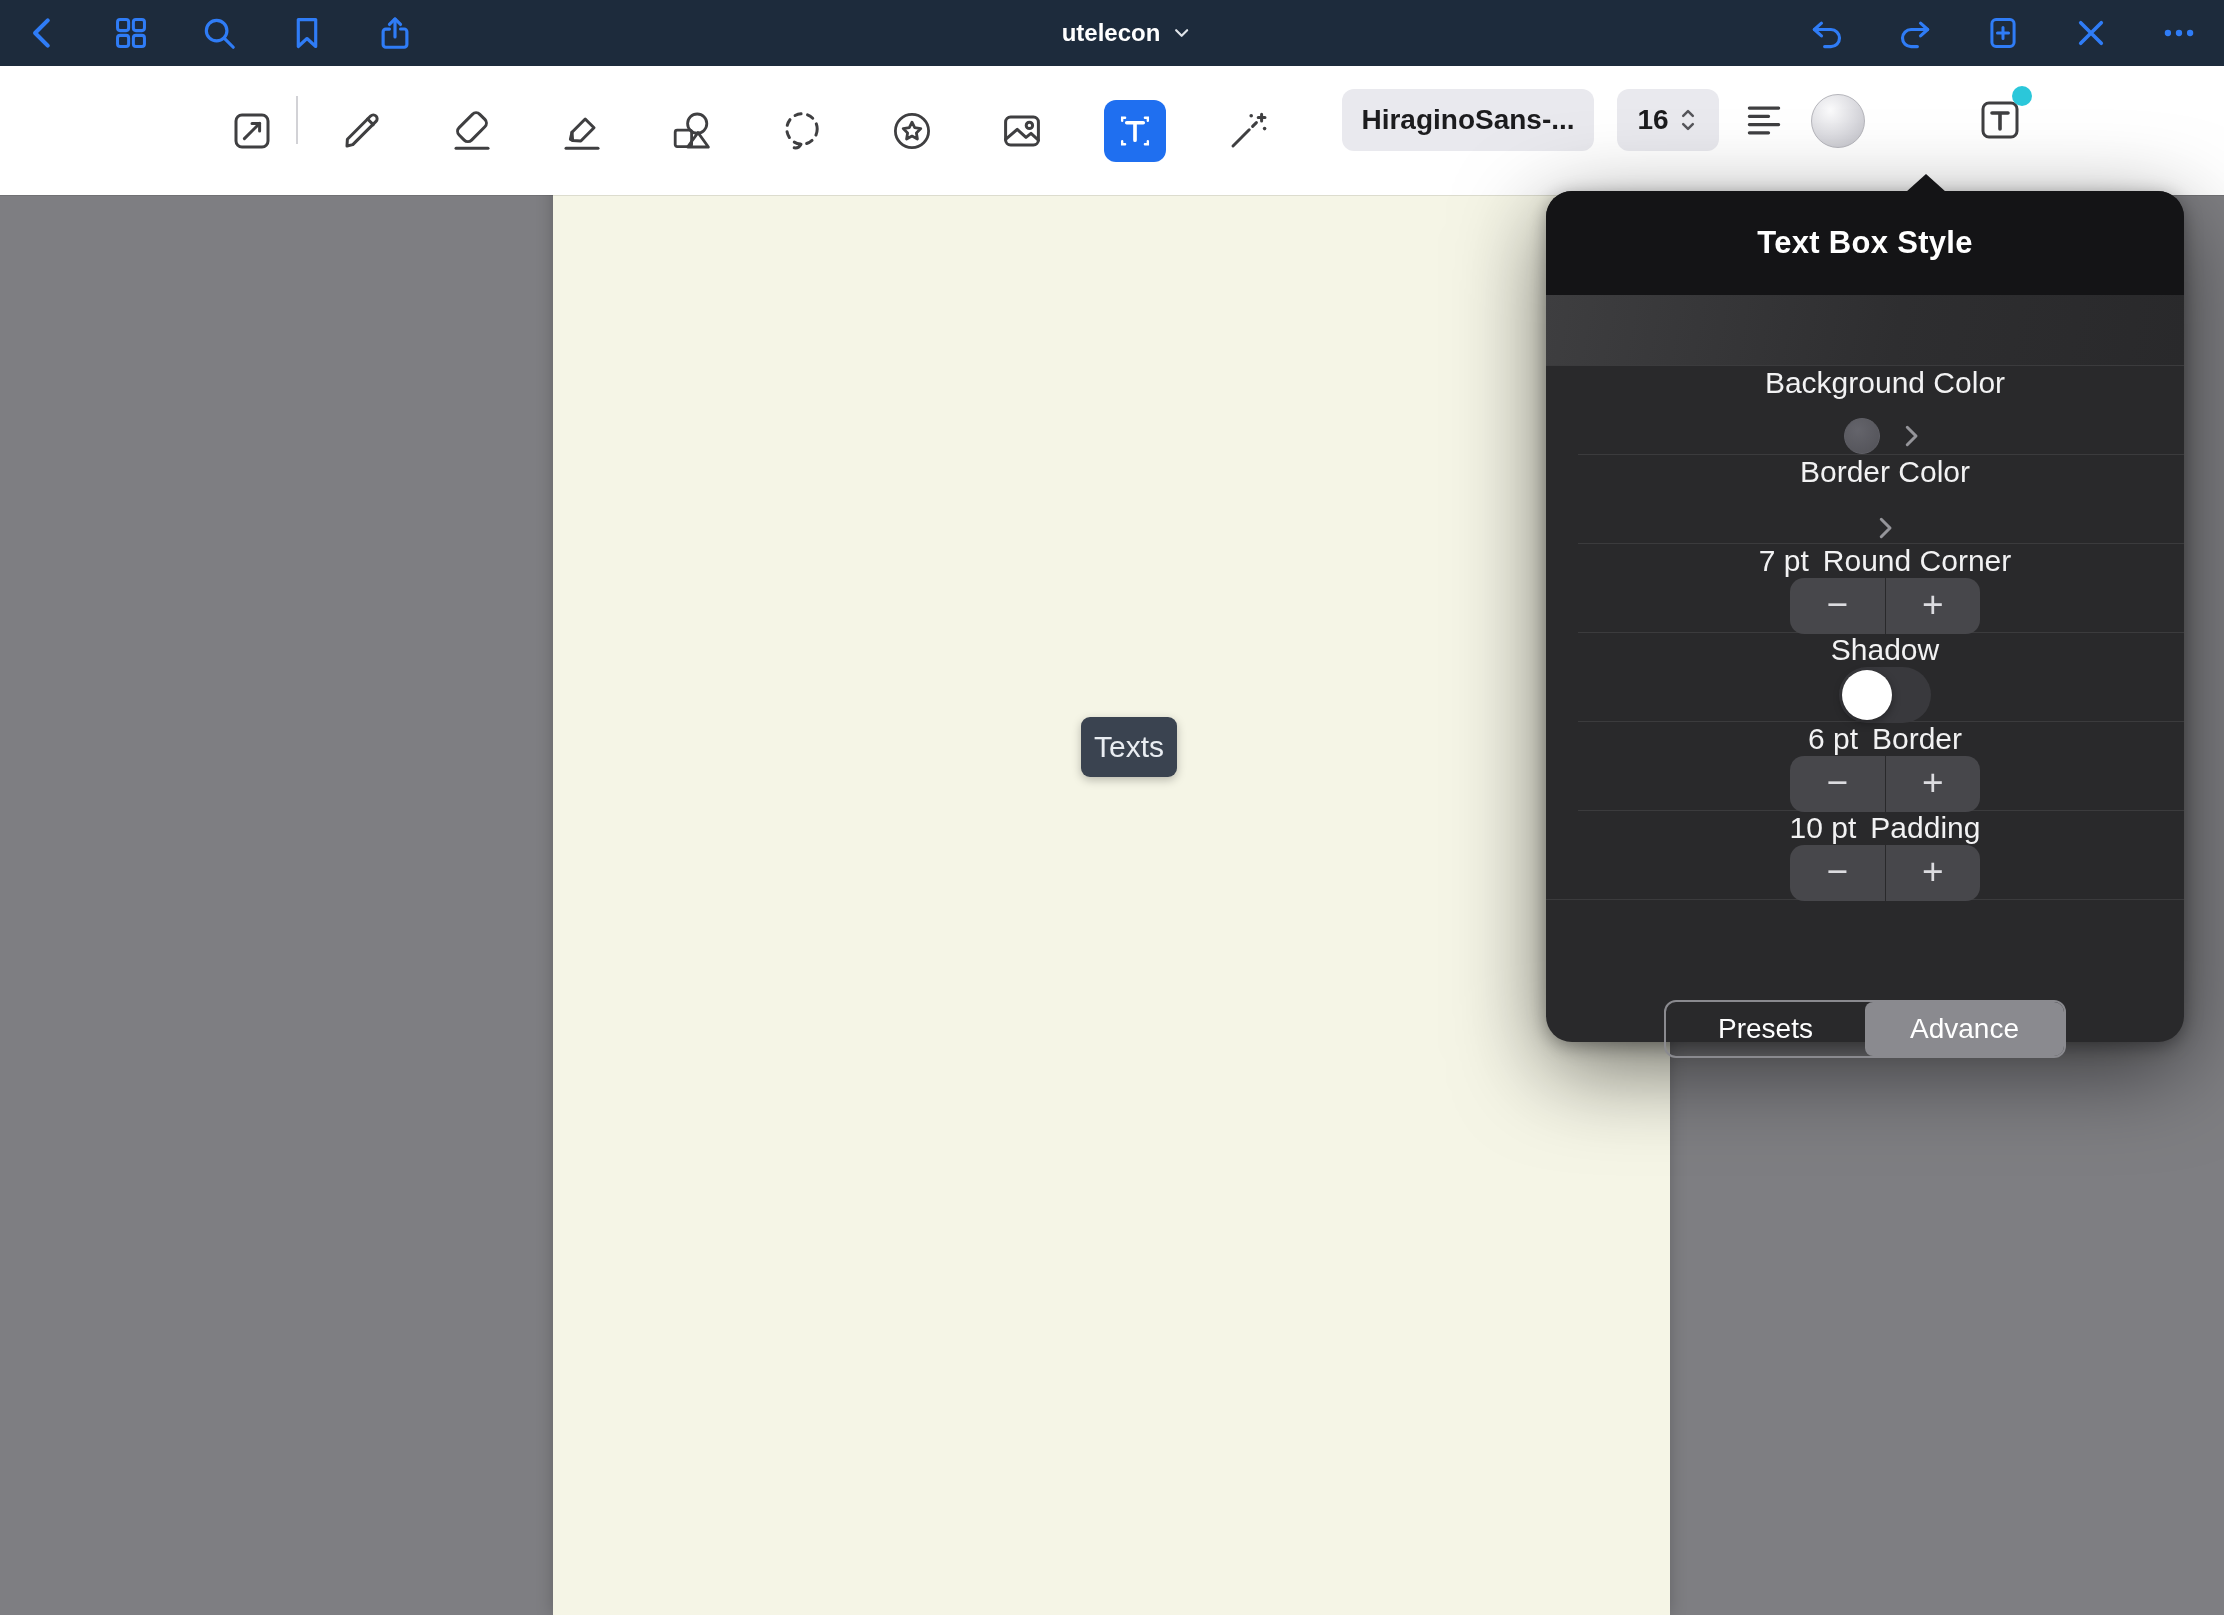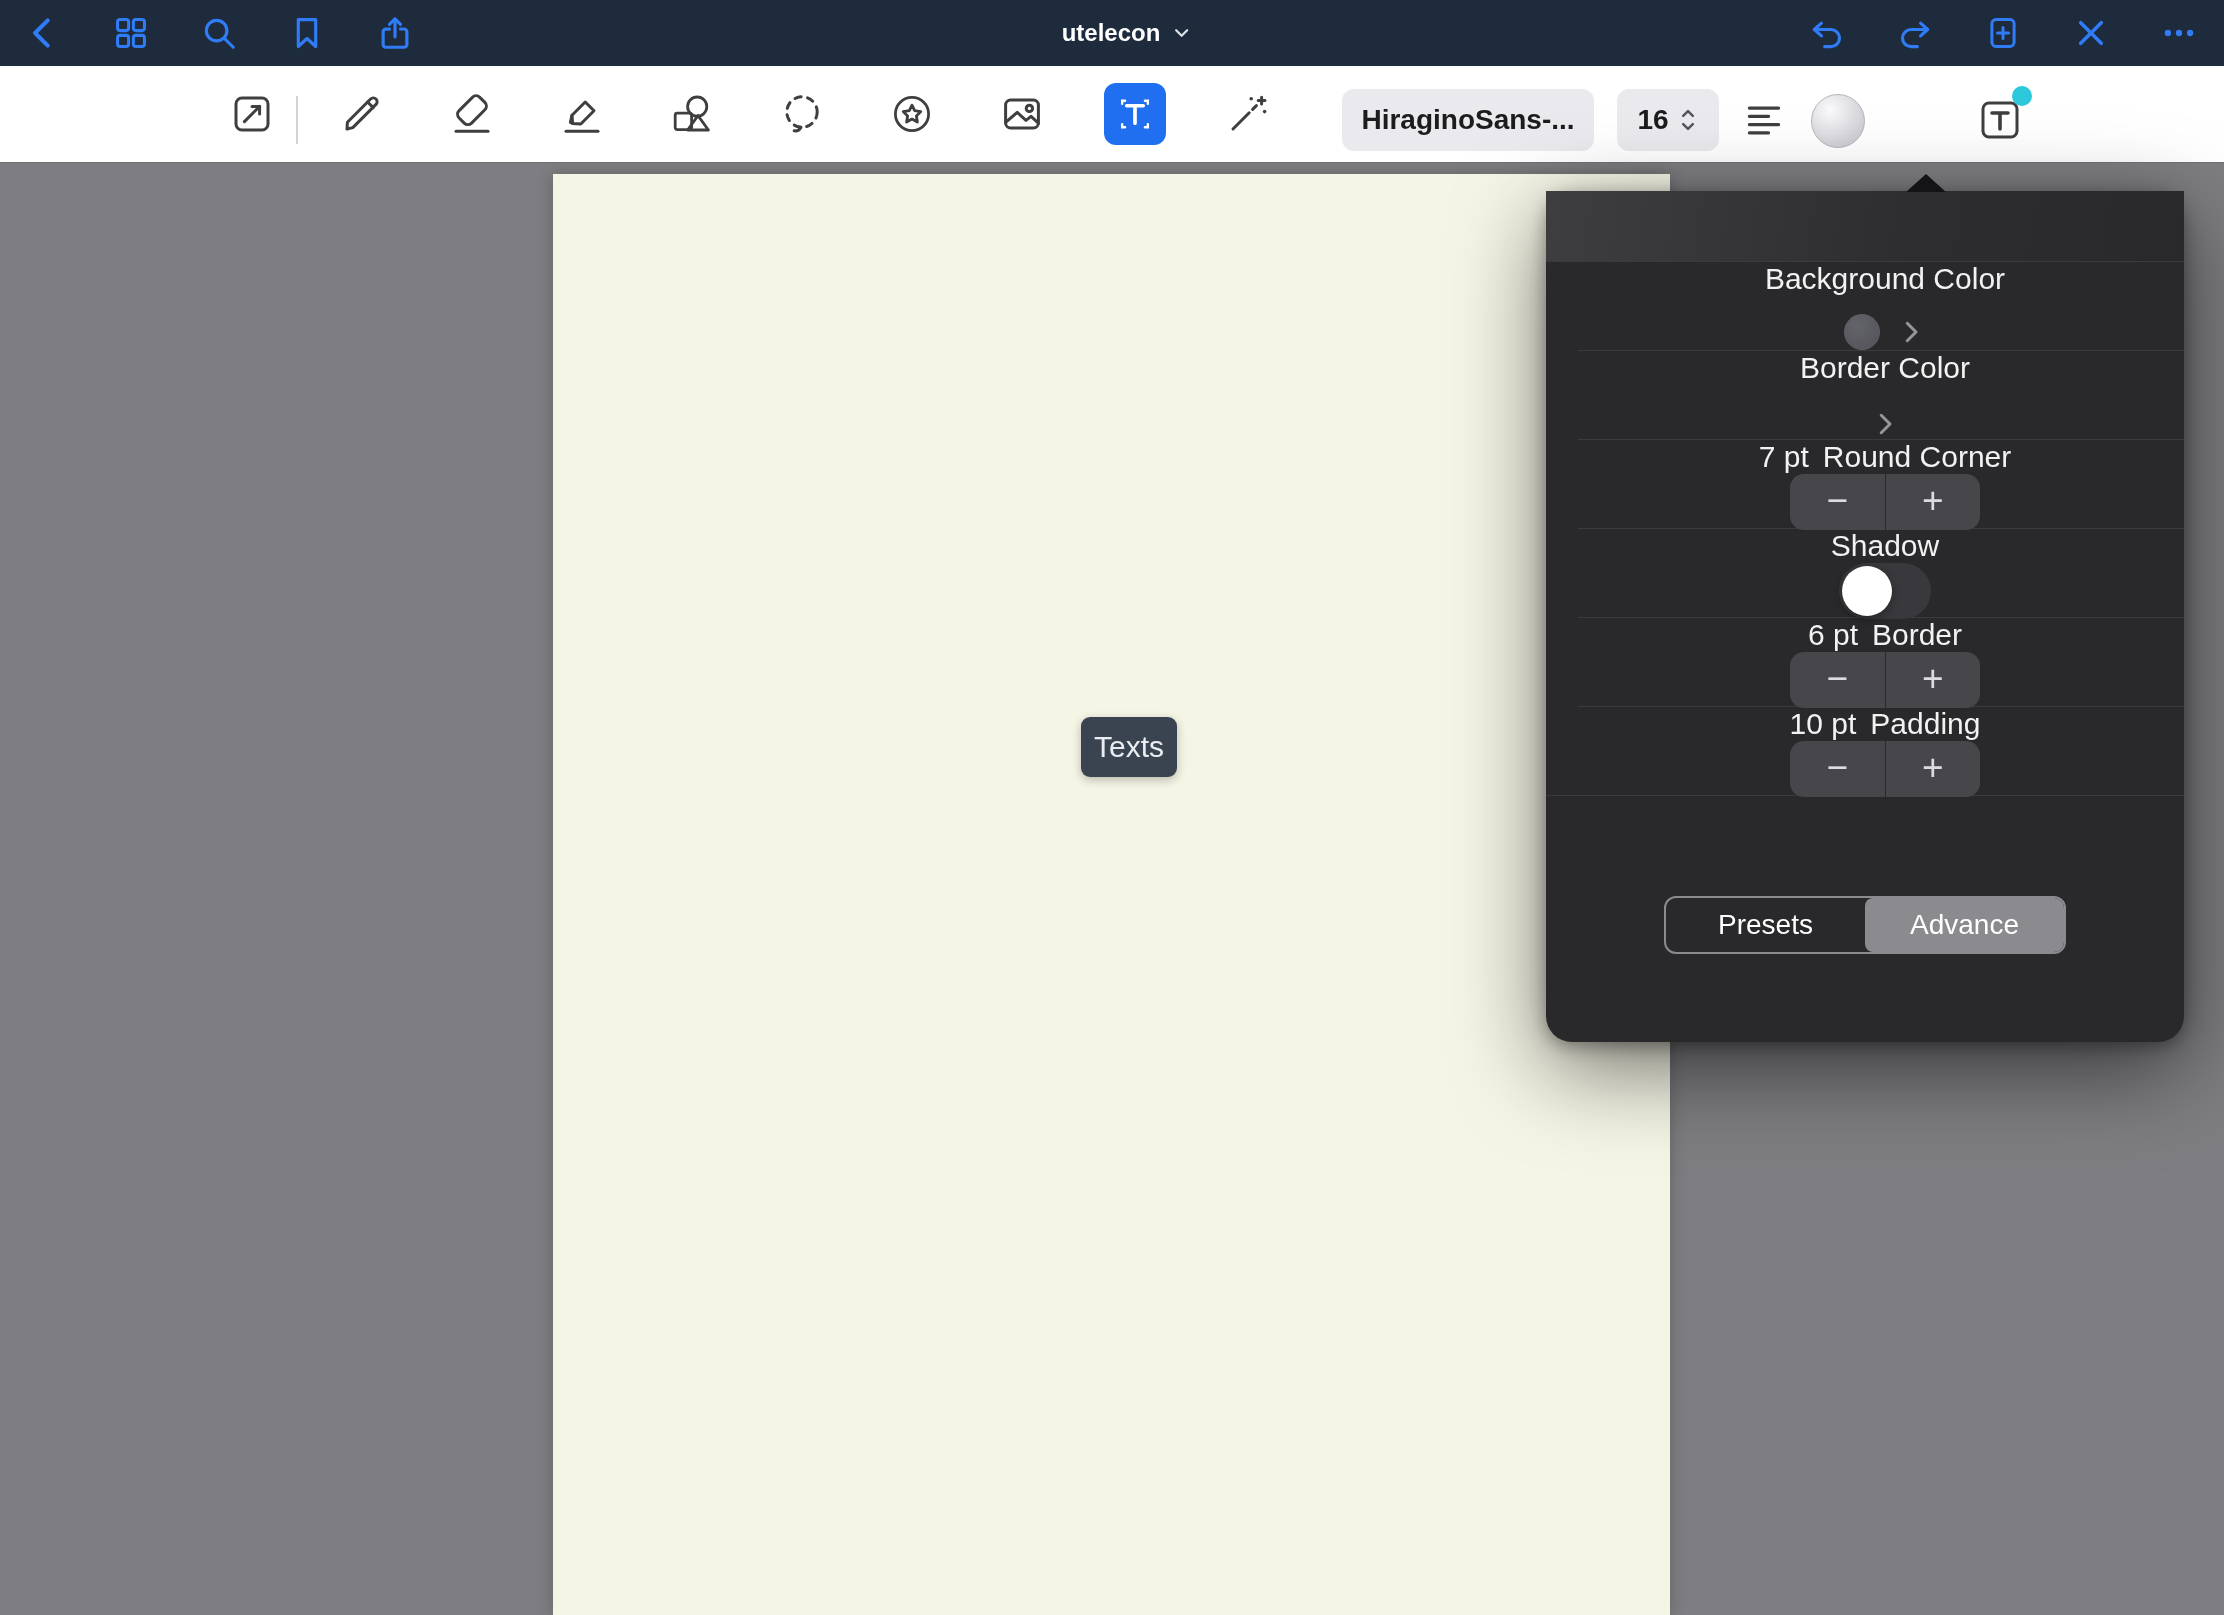--- a/index.html
+++ b/index.html
@@ -10,21 +10,21 @@
   .top-bar{position:absolute;left:0;top:0;right:0;height:66px;background:#1d2b3c;z-index:30;}
   .tb-group-left{position:absolute;left:21px;top:0;height:66px;display:flex;align-items:center;gap:44px;}
   .tb-group-right{position:absolute;right:23px;top:0;height:66px;display:flex;align-items:center;gap:44px;}
   .tb-btn{width:44px;height:44px;display:flex;align-items:center;justify-content:center;color:#2f7cf6;cursor:pointer;}
   .tb-btn svg{width:38px;height:38px;}
   .tb-title{position:absolute;left:50%;top:0;height:66px;transform:translateX(calc(-50% + 15px));display:flex;align-items:center;gap:10px;color:#ffffff;}
   .tb-title .t{font-size:24px;font-weight:bold;}
   .tb-title svg{width:22px;height:22px;color:#dfe3e8;}
 
   
-  .toolbar{position:absolute;left:0;top:66px;right:0;height:96px;background:#ffffff;z-index:20;box-shadow:0 1px 0 rgba(0,0,0,0.10);}
+  .toolbar{position:absolute;left:0;top:66px;right:0;height:129px;background:#ffffff;z-index:20;box-shadow:0 1px 0 rgba(0,0,0,0.10);}
   .tools{position:absolute;left:224px;top:0;bottom:0;display:flex;align-items:center;gap:54px;}
   .tool{width:56px;height:56px;display:flex;align-items:center;justify-content:center;color:#3f3f41;cursor:pointer;border-radius:12px;}
   .tool svg{width:48px;height:48px;}
   .tool.selected{background:#1f6ff0;color:#ffffff;width:62px;height:62px;}
   .tool.selected svg{width:44px;height:44px;}
   .tool-sep{position:absolute;left:296px;top:30px;height:48px;width:2px;background:#d2d2d6;}
   .font-btn{position:absolute;left:1342px;top:23px;width:252px;height:62px;background:#e9e9ee;border-radius:12px;display:flex;align-items:center;justify-content:center;font-size:28px;font-weight:bold;color:#1c1c1e;cursor:pointer;white-space:nowrap;overflow:hidden;}
   .size-btn{position:absolute;left:1617px;top:23px;width:102px;height:62px;background:#e9e9ee;border-radius:12px;display:flex;align-items:center;justify-content:center;gap:8px;font-size:28px;font-weight:bold;color:#1c1c1e;cursor:pointer;}
   .size-btn svg{width:22px;height:30px;color:#55555a;}
   .align-btn{position:absolute;left:1736px;top:26px;width:56px;height:56px;display:flex;align-items:center;justify-content:center;color:#3f3f41;cursor:pointer;}
@@ -241,20 +241,23 @@
 
   <div class="canvas">
     <div class="page"></div>
     <div class="float-tooltip">
       <span>Texts</span>
     </div>
   </div>
 
   <div class="popover">
     <div class="pop-arrow"></div>
+    <div class="pop-header">
+      <span>Text Box Style</span>
+    </div>
     <div class="pop-preview"></div>
 
     <div class="pop-rows">
 
       <div class="pop-row">
         <div class="row-left">
           <span>Background Color</span>
         </div>
         <div class="row-right">
           <div class="swatch"></div>

